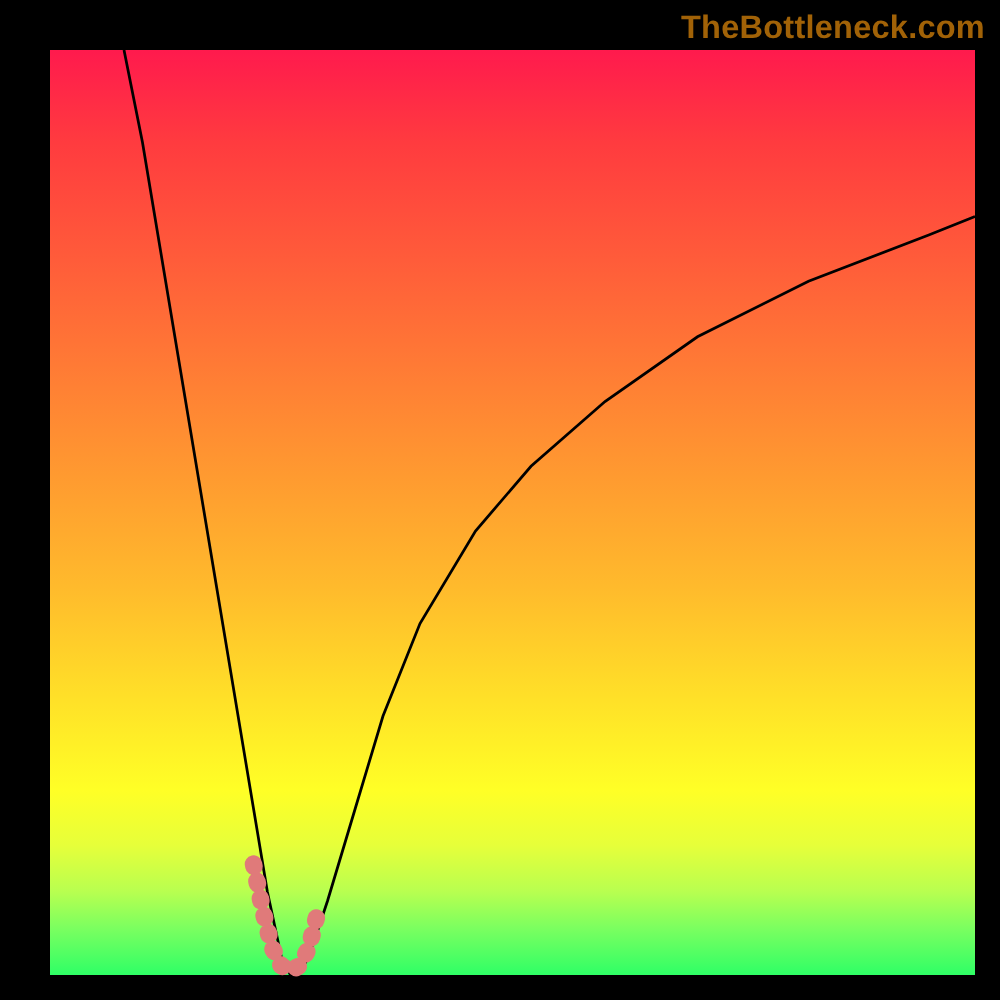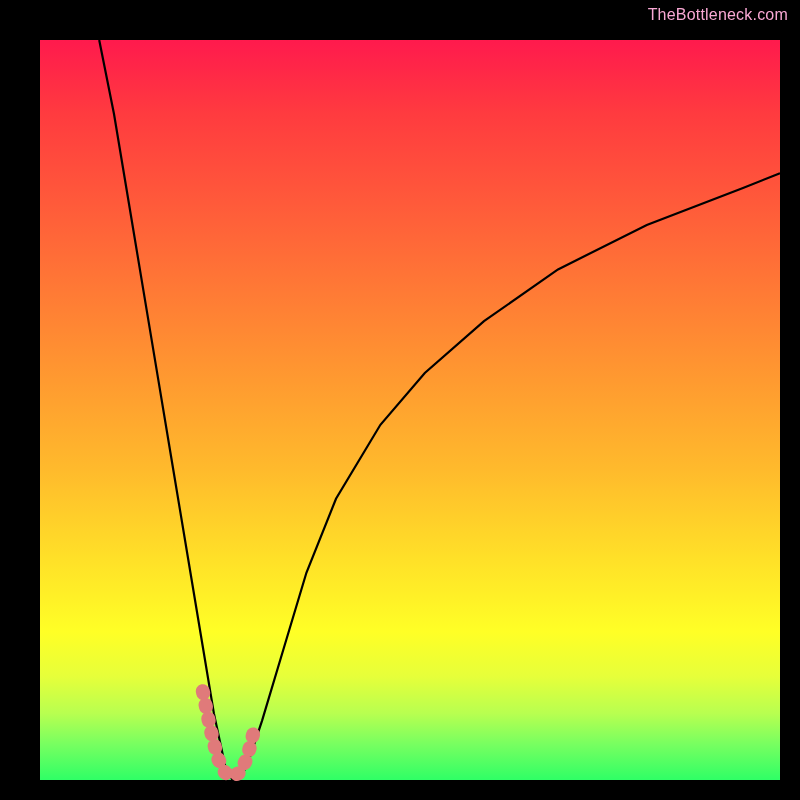--- a/index.html
+++ b/index.html
@@ -14,23 +14,23 @@
   .frame {
     position: absolute;
     left: 0; top: 0;
     width: 800px; height: 800px;
     background: #000;
   }
   .watermark {
     position: absolute;
     top: 6px;
     right: 12px;
-    font-size: 16px;
-    font-weight: 400;
-    color: #f9a8d4;
+    font-size: 26px;
+    font-weight: 700;
+    color: #a16207;
     letter-spacing: 0.2px;
   }
   .plot-area {
     position: absolute;
     left: 40px;
     top: 40px;
     width: 740px;
     height: 740px;
     
     background: linear-gradient(

